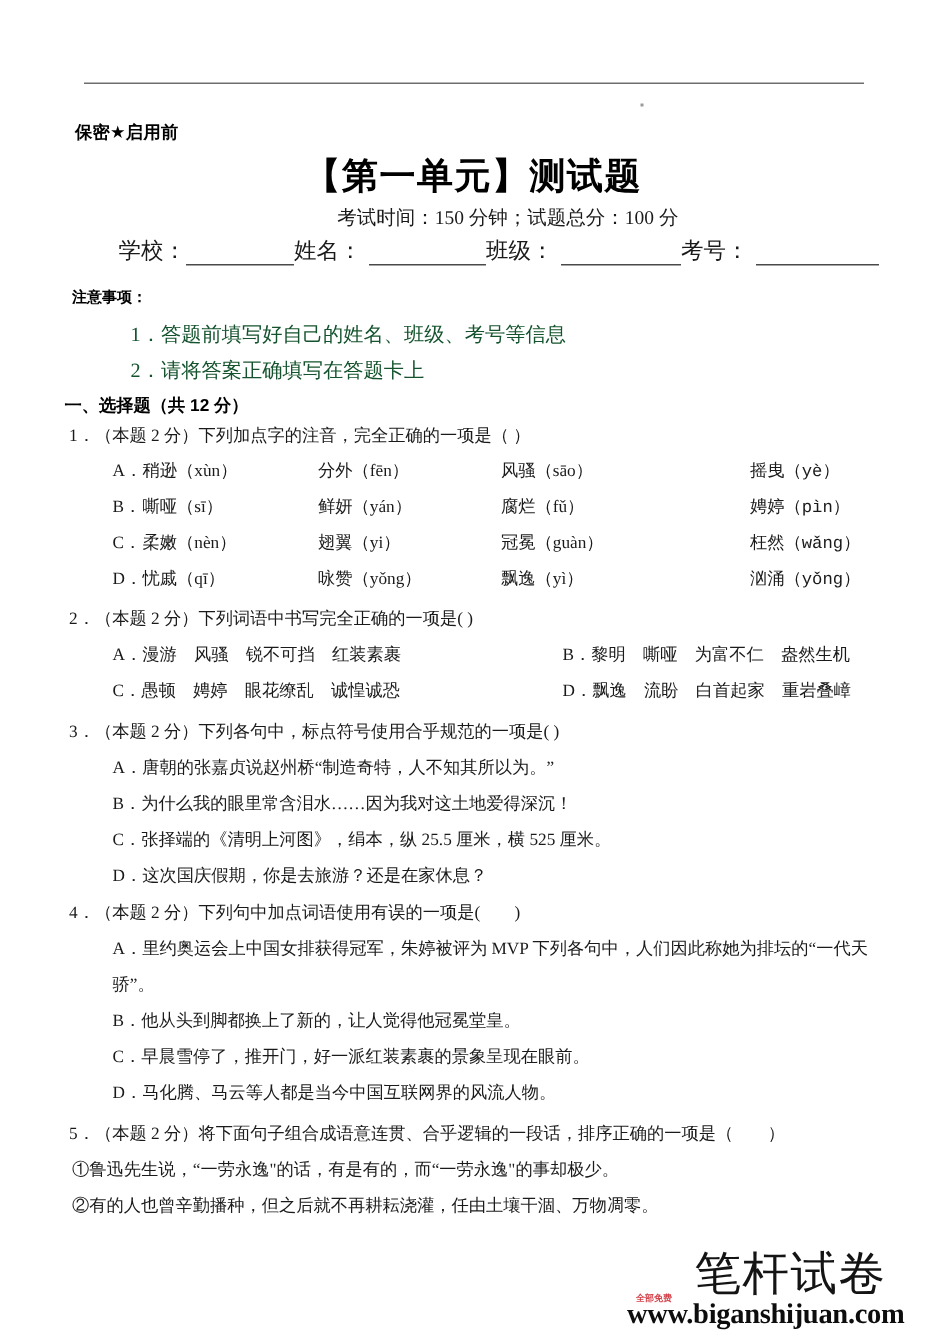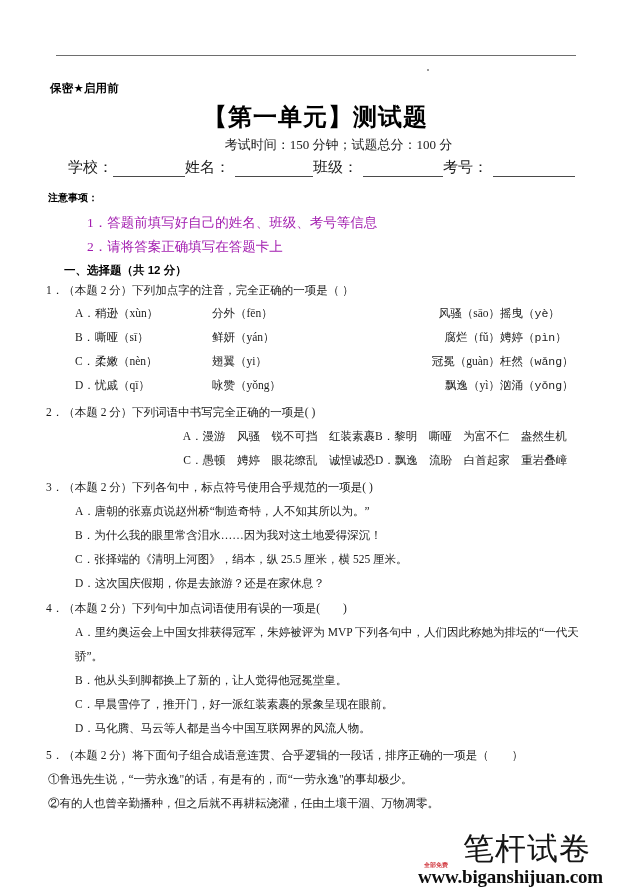--- a/index.html
+++ b/index.html
@@ -74,21 +74,21 @@
     width: 631px;
     text-align: center;
     font-size: 13px;
     color: #1a1a1a;
     padding-left: 23px;
   }
 
   
   .info-line {
     position: absolute;
-    left: 68px;
+    left: 79px;
     top: 158px;
     width: 520px;
     font-size: 15px;
     color: #1a1a1a;
     white-space: nowrap;
   }
   .info-line .lbl {
     letter-spacing: 0px;
   }
   .blank {
@@ -109,30 +109,30 @@
     top: 191px;
     font-family: "Liberation Sans", "DejaVu Sans", sans-serif;
     font-weight: bold;
     font-size: 10px;
     color: #000;
   }
   .notice-item {
     position: absolute;
     left: 87px;
     font-size: 13.5px;
-    color: #a21caf;
+    color: #14532d;
     white-space: nowrap;
   }
   .notice-item.n1 { top: 214px; }
   .notice-item.n2 { top: 238px; }
 
   
   .section-heading {
     position: absolute;
-    left: 64px;
+    left: 43px;
     top: 263px;
     font-family: "Liberation Sans", "DejaVu Sans", sans-serif;
     font-weight: bold;
     font-size: 11.5px;
     color: #000;
     white-space: nowrap;
   }
 
   
   .q-stem {
@@ -162,37 +162,37 @@
     color: #1a1a1a;
     white-space: nowrap;
   }
   .opt-row .c {
     display: inline-block;
     vertical-align: top;
   }
   .opt-row .lead { width: 20px; }
   .opt-row .col1 { width: 117px; }
   .opt-row .col2 { width: 122px; }
-  .opt-row .col3 { width: 166px; text-align: right; }
+  .opt-row .col3 { width: 166px; }
   .opt-row .col4 { width: 110px; font-family: Liberation Mono, monospace; }
 
   
   .opt-row2 {
     position: absolute;
     left: 75px;
     width: 520px;
     font-size: 11.5px;
     color: #1a1a1a;
     white-space: nowrap;
   }
   .opt-row2 .half {
     display: inline-block;
     vertical-align: top;
   }
-  .opt-row2 .halfA { width: 300px; text-align: right; }
+  .opt-row2 .halfA { width: 300px; }
   .opt-row2 .halfB { width: 210px; }
 
   
   .watermark {
     position: absolute;
     left: 418px;
     top: 828px;
     width: 210px;
     height: 60px;
   }

